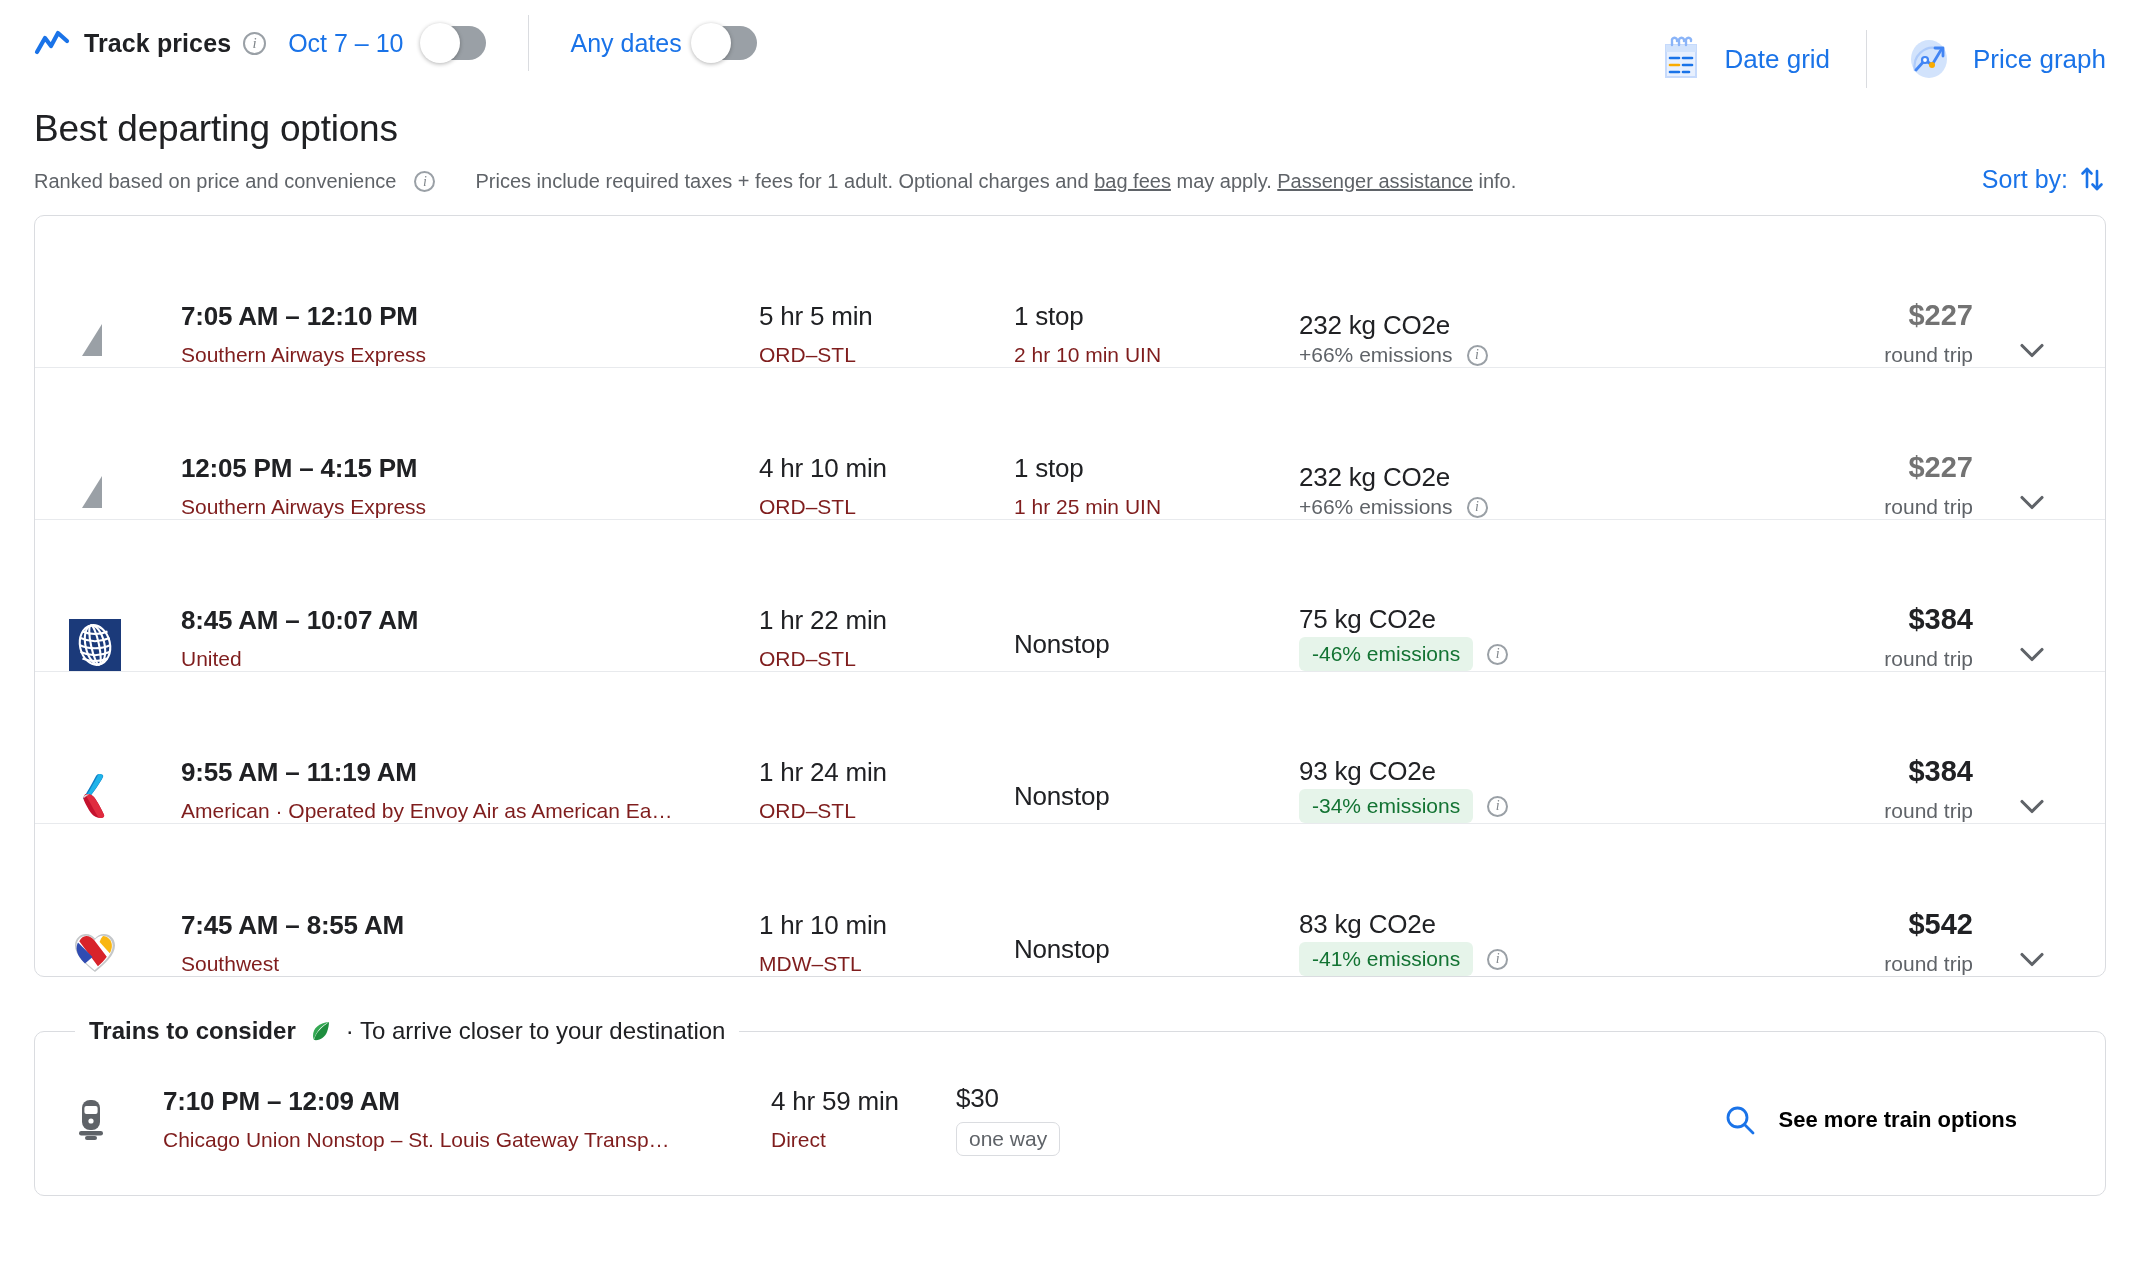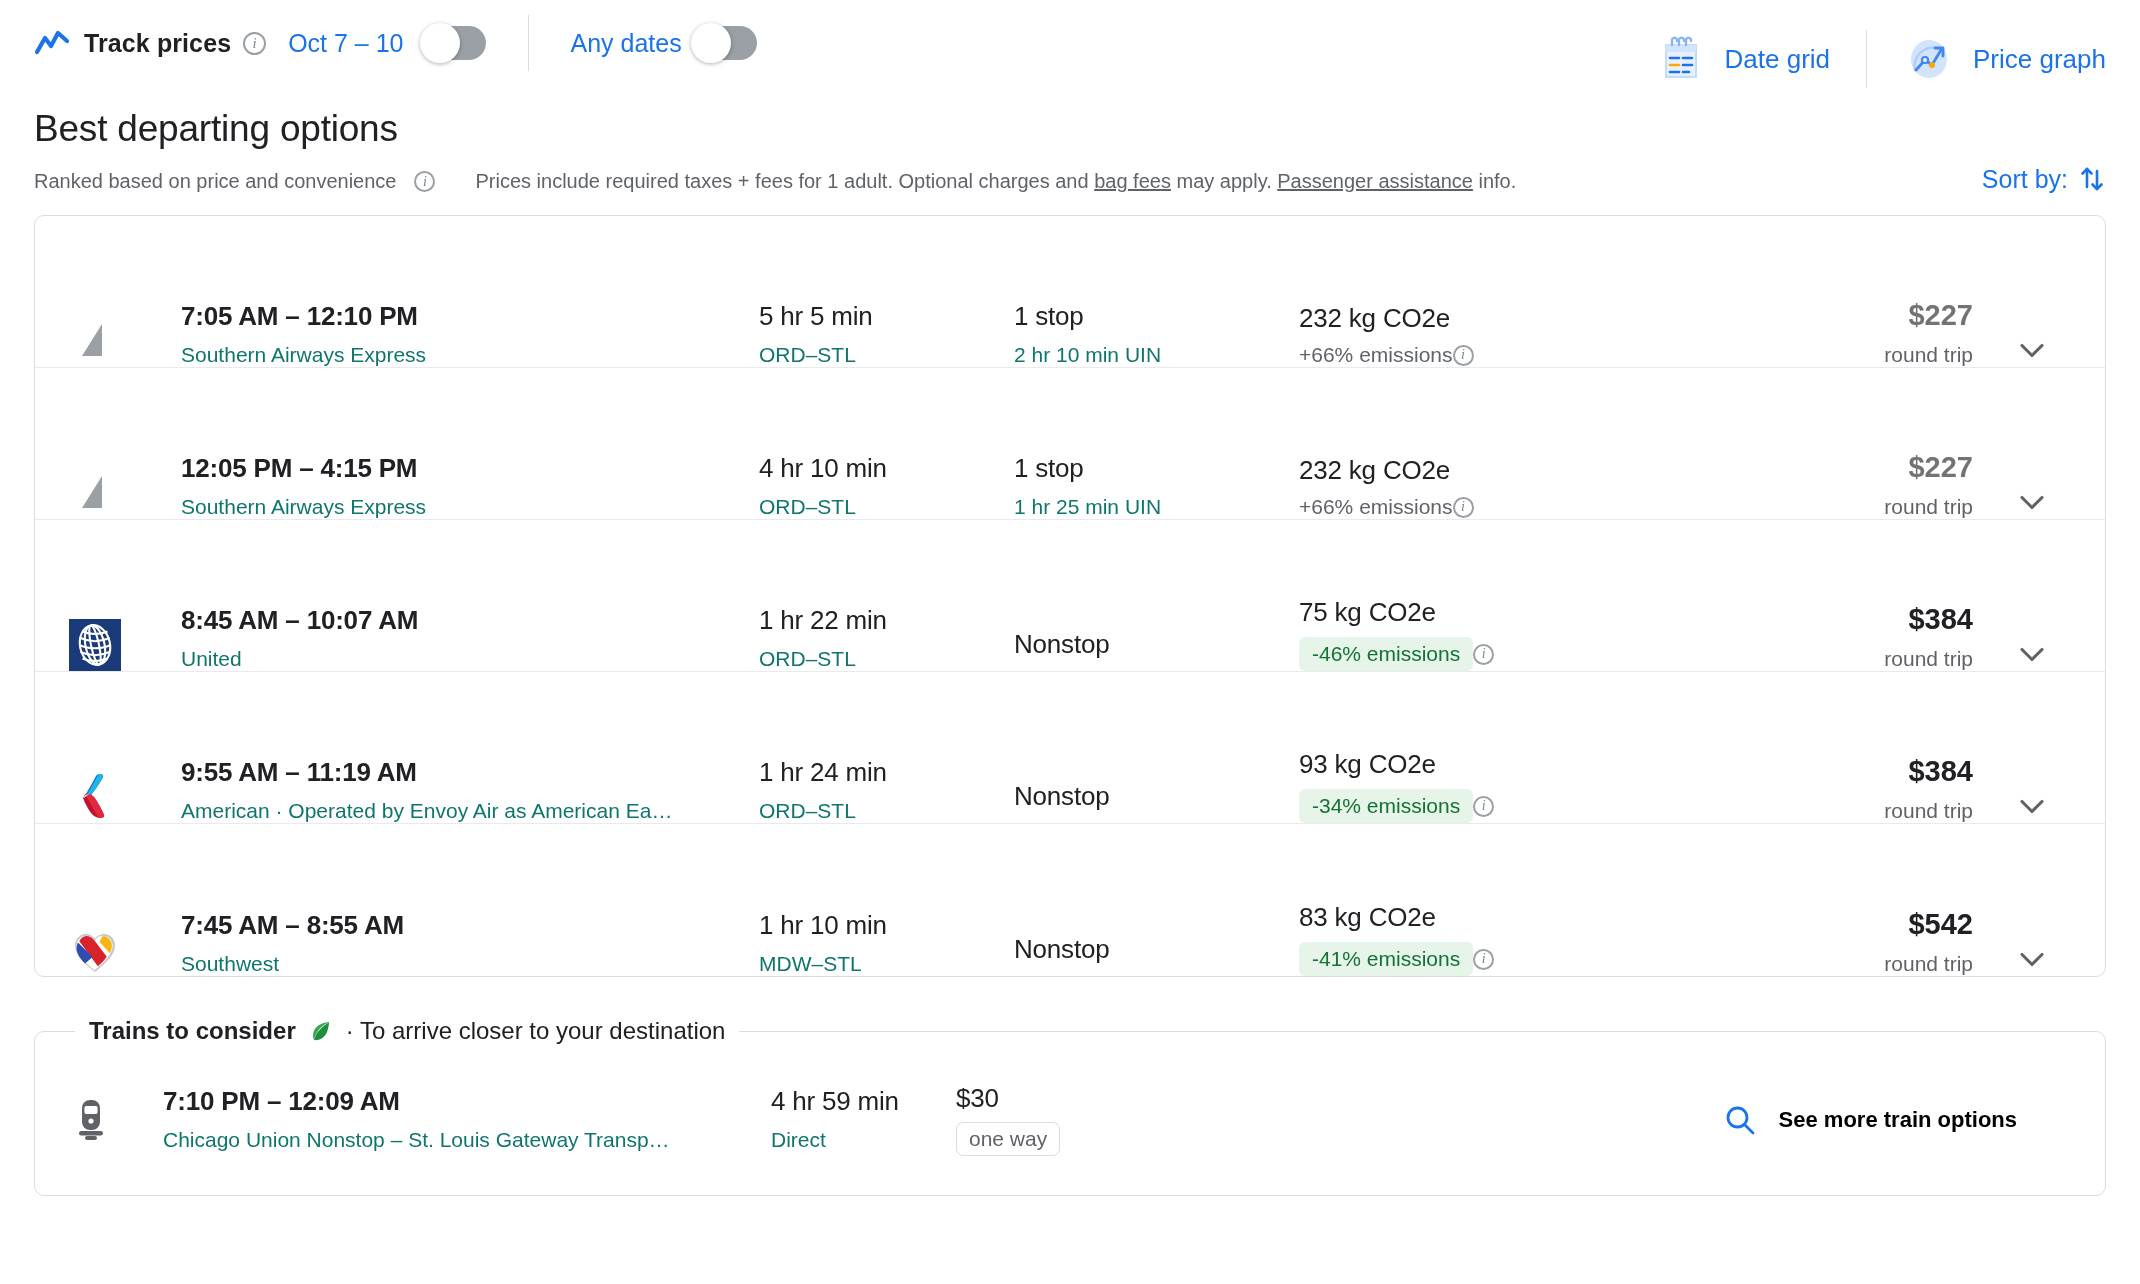--- a/index.html
+++ b/index.html
@@ -104,25 +104,25 @@
   .col-stop { width:285px; flex:none; }
   .col-emis { width:460px; flex:none; }
   .col-price{ flex:1; text-align:right; padding-right:16px; }
   .col-chev { width:86px; flex:none; display:flex; justify-content:center; align-items:center; }
 
   .t-primary {
     font-size:26px; font-weight:700; color:#202124; letter-spacing:-.2px;
     white-space:nowrap; line-height:1.15;
   }
   .t-secondary {
-    font-size:21px; font-weight:400; color:#0f766e; margin-top:11px;
+    font-size:21px; font-weight:400; color:#7f1d1d; margin-top:11px;
     white-space:nowrap; overflow:hidden; text-overflow:ellipsis; line-height:1.15;
   }
   .t-reg { font-weight:400; }
-  .emis-row { display:flex; align-items:center; margin-top:9px; }
+  .emis-row { display:flex; align-items:center; gap:14px; margin-top:2px; }
   .emis-plain { font-size:21px; color:#5f6368; white-space:nowrap; }
   .emis-badge {
     display:inline-block;
     background:#e6f4ea; color:#137333;
     font-size:21px; padding:5px 13px; border-radius:6px;
     white-space:nowrap;
   }
   .price-main { font-size:29px; font-weight:700; color:#202124; line-height:1.1; }
   .price-main.green { color:#737373; }
   .price-sub { font-size:21px; color:#5f6368; margin-top:11px; }

